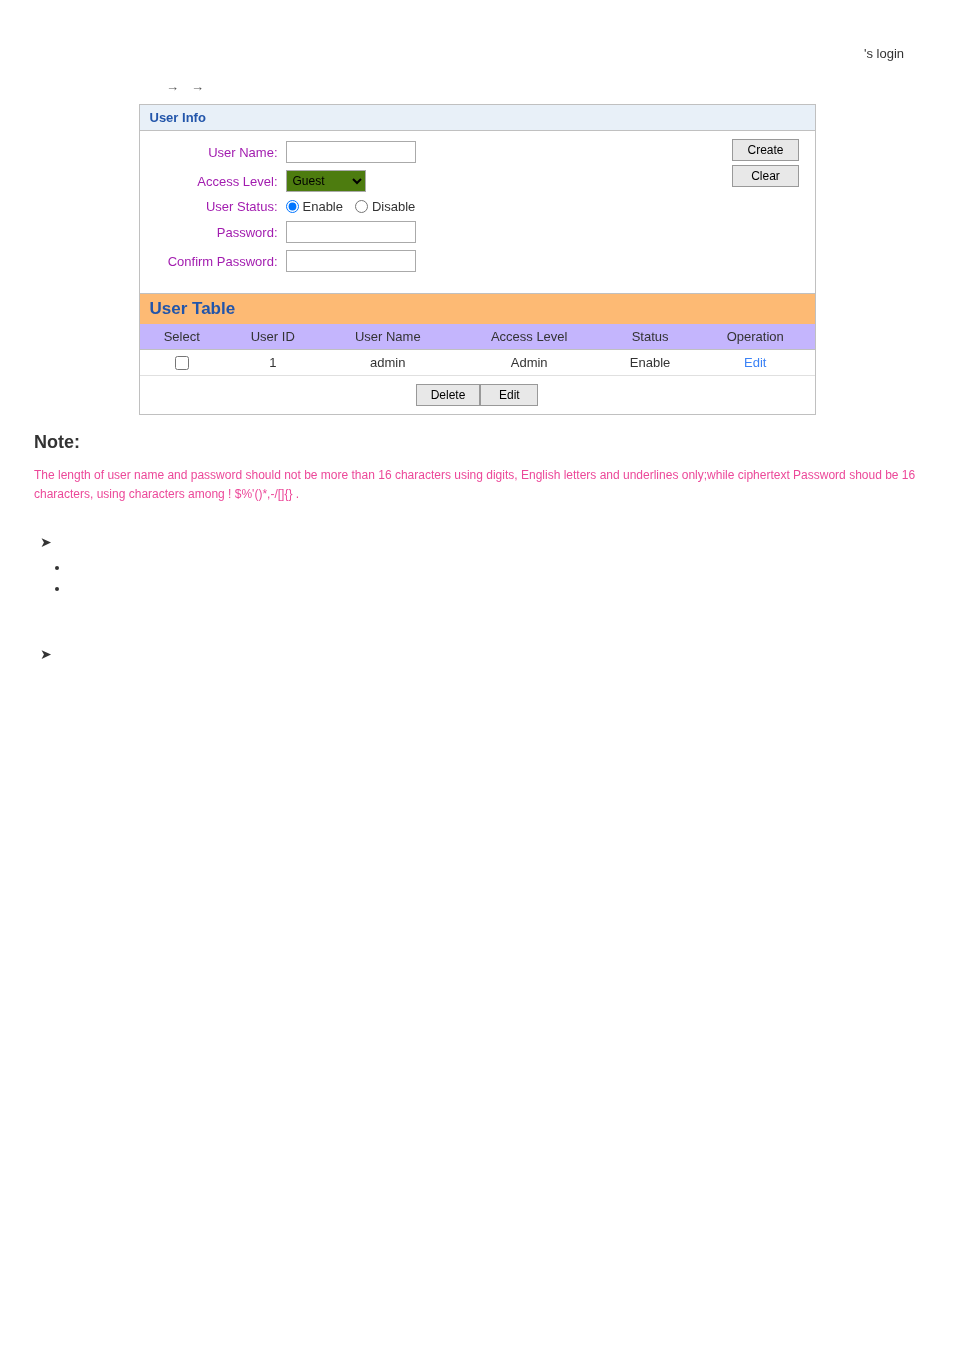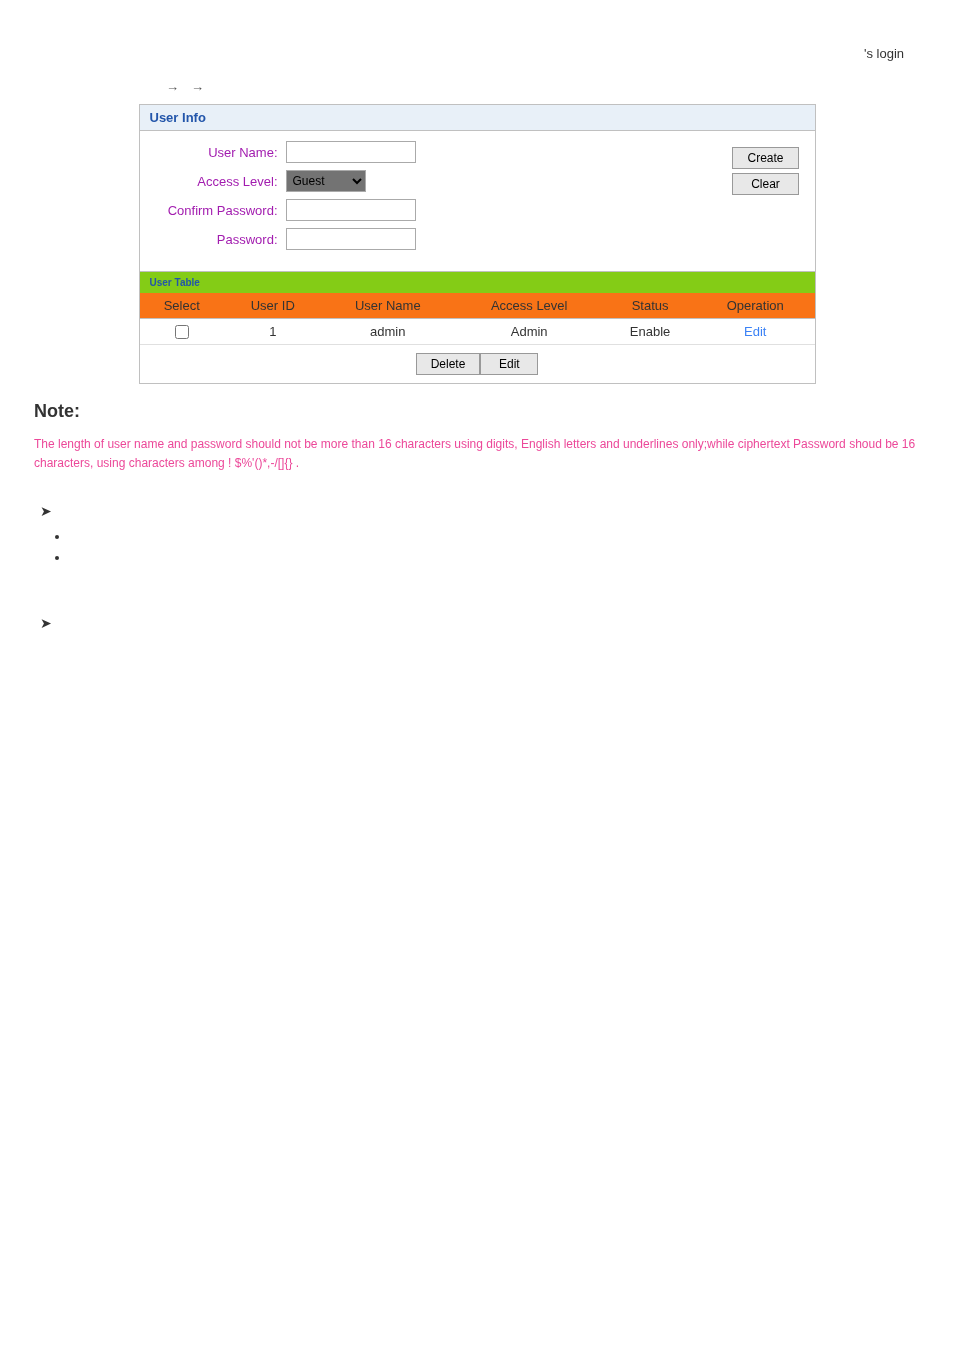--- a/index.html
+++ b/index.html
@@ -79,77 +79,77 @@
       font-size: 12px;
       padding: 2px 4px;
       outline: none;
     }
 
     .field-select {
       border: 1px solid #aaa;
       height: 22px;
       font-size: 12px;
       padding: 1px 2px;
-      background: #737373;
+      background: #4d7c0f;
       min-width: 80px;
     }
 
     .radio-group {
       display: flex;
       align-items: center;
       gap: 12px;
     }
 
     .radio-label {
       display: flex;
       align-items: center;
       gap: 4px;
       font-size: 13px;
       cursor: pointer;
     }
 
     .action-buttons {
       position: absolute;
       right: 16px;
-      top: 16px;
+      top: 8px;
       display: flex;
       flex-direction: column;
       gap: 4px;
     }
 
     .btn {
       border: 1px solid #999;
       background: #e8e8e8;
       padding: 3px 14px;
       font-size: 12px;
       cursor: pointer;
       min-width: 58px;
       text-align: center;
     }
 
     .user-table-section {
       padding: 0;
     }
 
     .table-header {
-      background: #84cc16;
+      background: #fdba74;
       color: #2255aa;
       font-weight: bold;
       padding: 5px 10px;
-      font-size: 10px;
+      font-size: 17px;
     }
 
     .data-table {
       width: 100%;
       border-collapse: collapse;
       font-size: 13px;
     }
 
     .data-table th {
-      background: #f97316;
+      background: #c4b5fd;
       color: #333;
       padding: 5px 8px;
       text-align: center;
       border-bottom: 1px solid #c0c0c0;
       font-weight: normal;
       font-size: 13px;
     }
 
     .data-table td {
       padding: 5px 8px;
@@ -256,28 +256,41 @@
 
       <div class="field-row">
         <label class="field-label">Access Level:</label>
         <select class="field-select">
           <option>Guest</option>
           <option>Admin</option>
           <option>Operator</option>
         </select>
       </div>
 
+      <div class="field-row">
+        <label class="field-label">User Status:</label>
+        <div class="radio-group">
+          <label class="radio-label">
+            <input type="radio" name="user_status" checked="" style="">
+            <span>Enable</span>
+          </label>
+          <label class="radio-label">
+            <input type="radio" name="user_status" style="">
+            <span>Disable</span>
+          </label>
+        </div>
+      </div>
+
+      <div class="field-row">
+        <label class="field-label">Password:</label>
+        <input type="password" class="field-input" value="" style="">
+      </div>
 
       <div class="field-row">
         <label class="field-label">Confirm Password:</label>
-        <input type="password" class="field-input" value="" style="">
-      </div>
-
-      <div class="field-row">
-        <label class="field-label">Password:</label>
         <input type="password" class="field-input" value="" style="">
       </div>
 
       <div class="action-buttons">
         <button class="btn">Create</button>
         <button class="btn">Clear</button>
       </div>
 
     </div>
 

